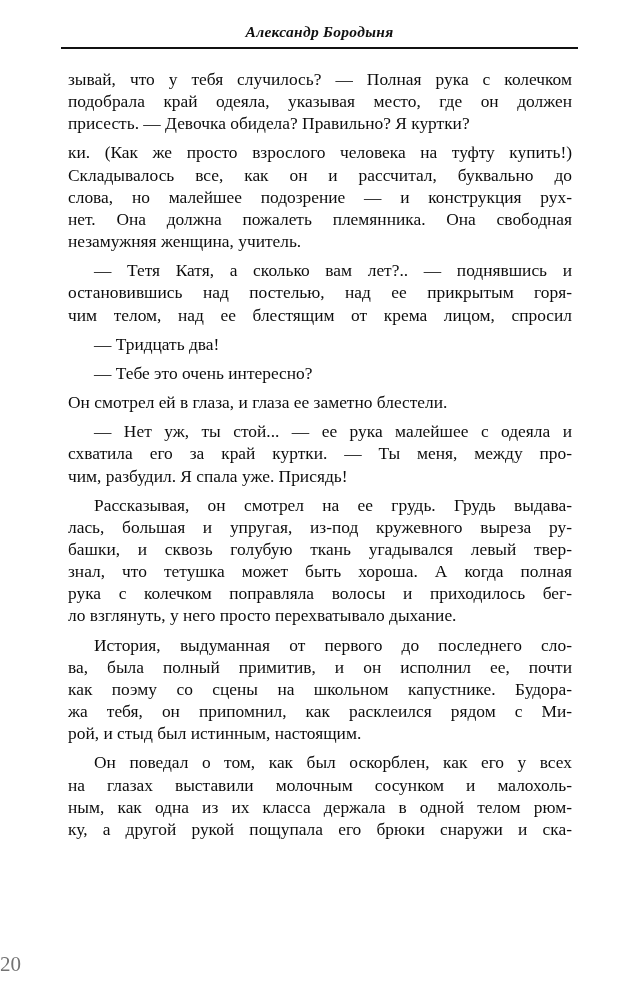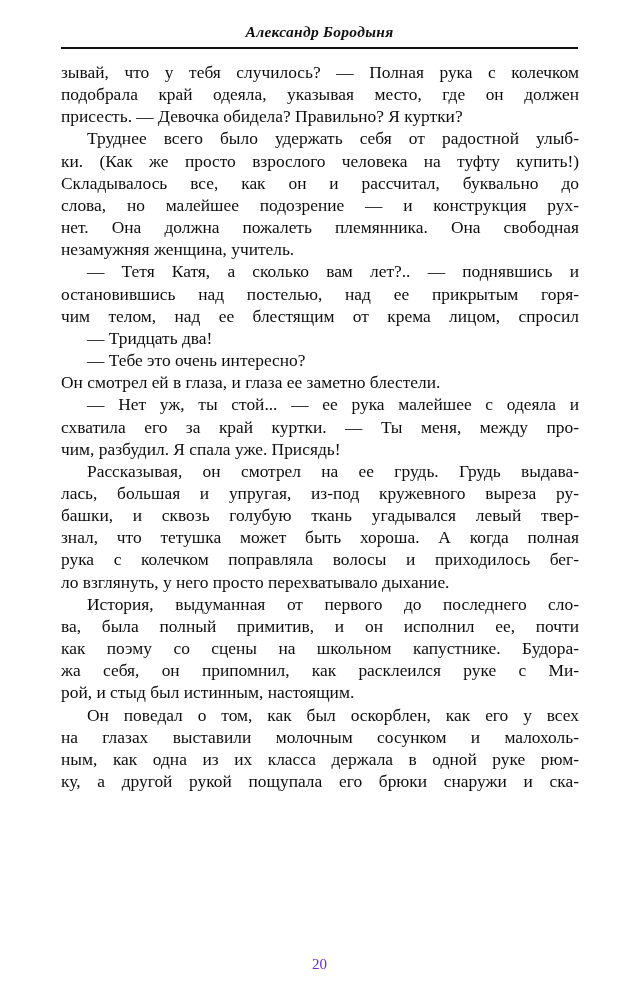--- a/index.html
+++ b/index.html
@@ -49,21 +49,21 @@
   }
 
   
   .textblock {
     position: absolute;
     left: 61px;
     top: 61px;
     width: 518px;
   }
   .para {
-    margin: 0;
+    margin: 7px;
     padding: 0;
     font-size: 17.4px;
     line-height: 22.15px;
     text-align: justify;
     text-justify: inter-word;
     text-indent: 26px;
     hyphens: none;
     word-spacing: 0px;
   }
   .para.noindent {
@@ -85,43 +85,41 @@
   .line.last {
     text-align-last: left;
   }
 
   
   .folio {
     position: absolute;
     left: 0;
     top: 955px;
     width: 639px;
-    text-align: center;
-    font-size: 15px;
+    font-size: 21px;
     line-height: 18px;
-    color: #6d28d9;
+    color: #737373;
   }
 </style>
 </head>
 <body>
 
 <div class="page">
 
   <div class="running-head">Александр Бородыня</div>
 
   <div class="head-rule"></div>
 
   <div class="textblock" id="textblock">
       <p class="para noindent">
         <span class="line">зывай, что у тебя случилось? — Полная рука с колечком</span>
         <span class="line">подобрала край одеяла, указывая место, где он должен</span>
         <span class="line last">присесть. — Девочка обидела? Правильно? Я куртки?</span>
       </p>
       <p class="para">
-        <span class="line first">Труднее всего было удержать себя от радостной улыб-</span>
         <span class="line">ки. (Как же просто взрослого человека на туфту купить!)</span>
         <span class="line">Складывалось все, как он и рассчитал, буквально до</span>
         <span class="line">слова, но малейшее подозрение — и конструкция рух-</span>
         <span class="line">нет. Она должна пожалеть племянника. Она свободная</span>
         <span class="line last">незамужняя женщина, учитель.</span>
       </p>
       <p class="para">
         <span class="line first">— Тетя Катя, а сколько вам лет?.. — поднявшись и</span>
         <span class="line">остановившись над постелью, над ее прикрытым горя-</span>
         <span class="line">чим телом, над ее блестящим от крема лицом, спросил</span>
@@ -145,26 +143,26 @@
         <span class="line">лась, большая и упругая, из-под кружевного выреза ру-</span>
         <span class="line">башки, и сквозь голубую ткань угадывался левый твер-</span>
         <span class="line">знал, что тетушка может быть хороша. А когда полная</span>
         <span class="line">рука с колечком поправляла волосы и приходилось бег-</span>
         <span class="line last">ло взглянуть, у него просто перехватывало дыхание.</span>
       </p>
       <p class="para">
         <span class="line first">История, выдуманная от первого до последнего сло-</span>
         <span class="line">ва, была полный примитив, и он исполнил ее, почти</span>
         <span class="line">как поэму со сцены на школьном капустнике. Будора-</span>
-        <span class="line">жа себя, он припомнил, как расклеился руке с Ми-</span>
+        <span class="line">жа тебя, он припомнил, как расклеился рядом с Ми-</span>
         <span class="line last">рой, и стыд был истинным, настоящим.</span>
       </p>
       <p class="para">
         <span class="line first">Он поведал о том, как был оскорблен, как его у всех</span>
         <span class="line">на глазах выставили молочным сосунком и малохоль-</span>
-        <span class="line">ным, как одна из их класса держала в одной руке рюм-</span>
+        <span class="line">ным, как одна из их класса держала в одной телом рюм-</span>
         <span class="line">ку, а другой рукой пощупала его брюки снаружи и ска-</span>
       </p>
     </div>
 
   <div class="folio">20</div>
 
 </div>
 
 </body></html>

